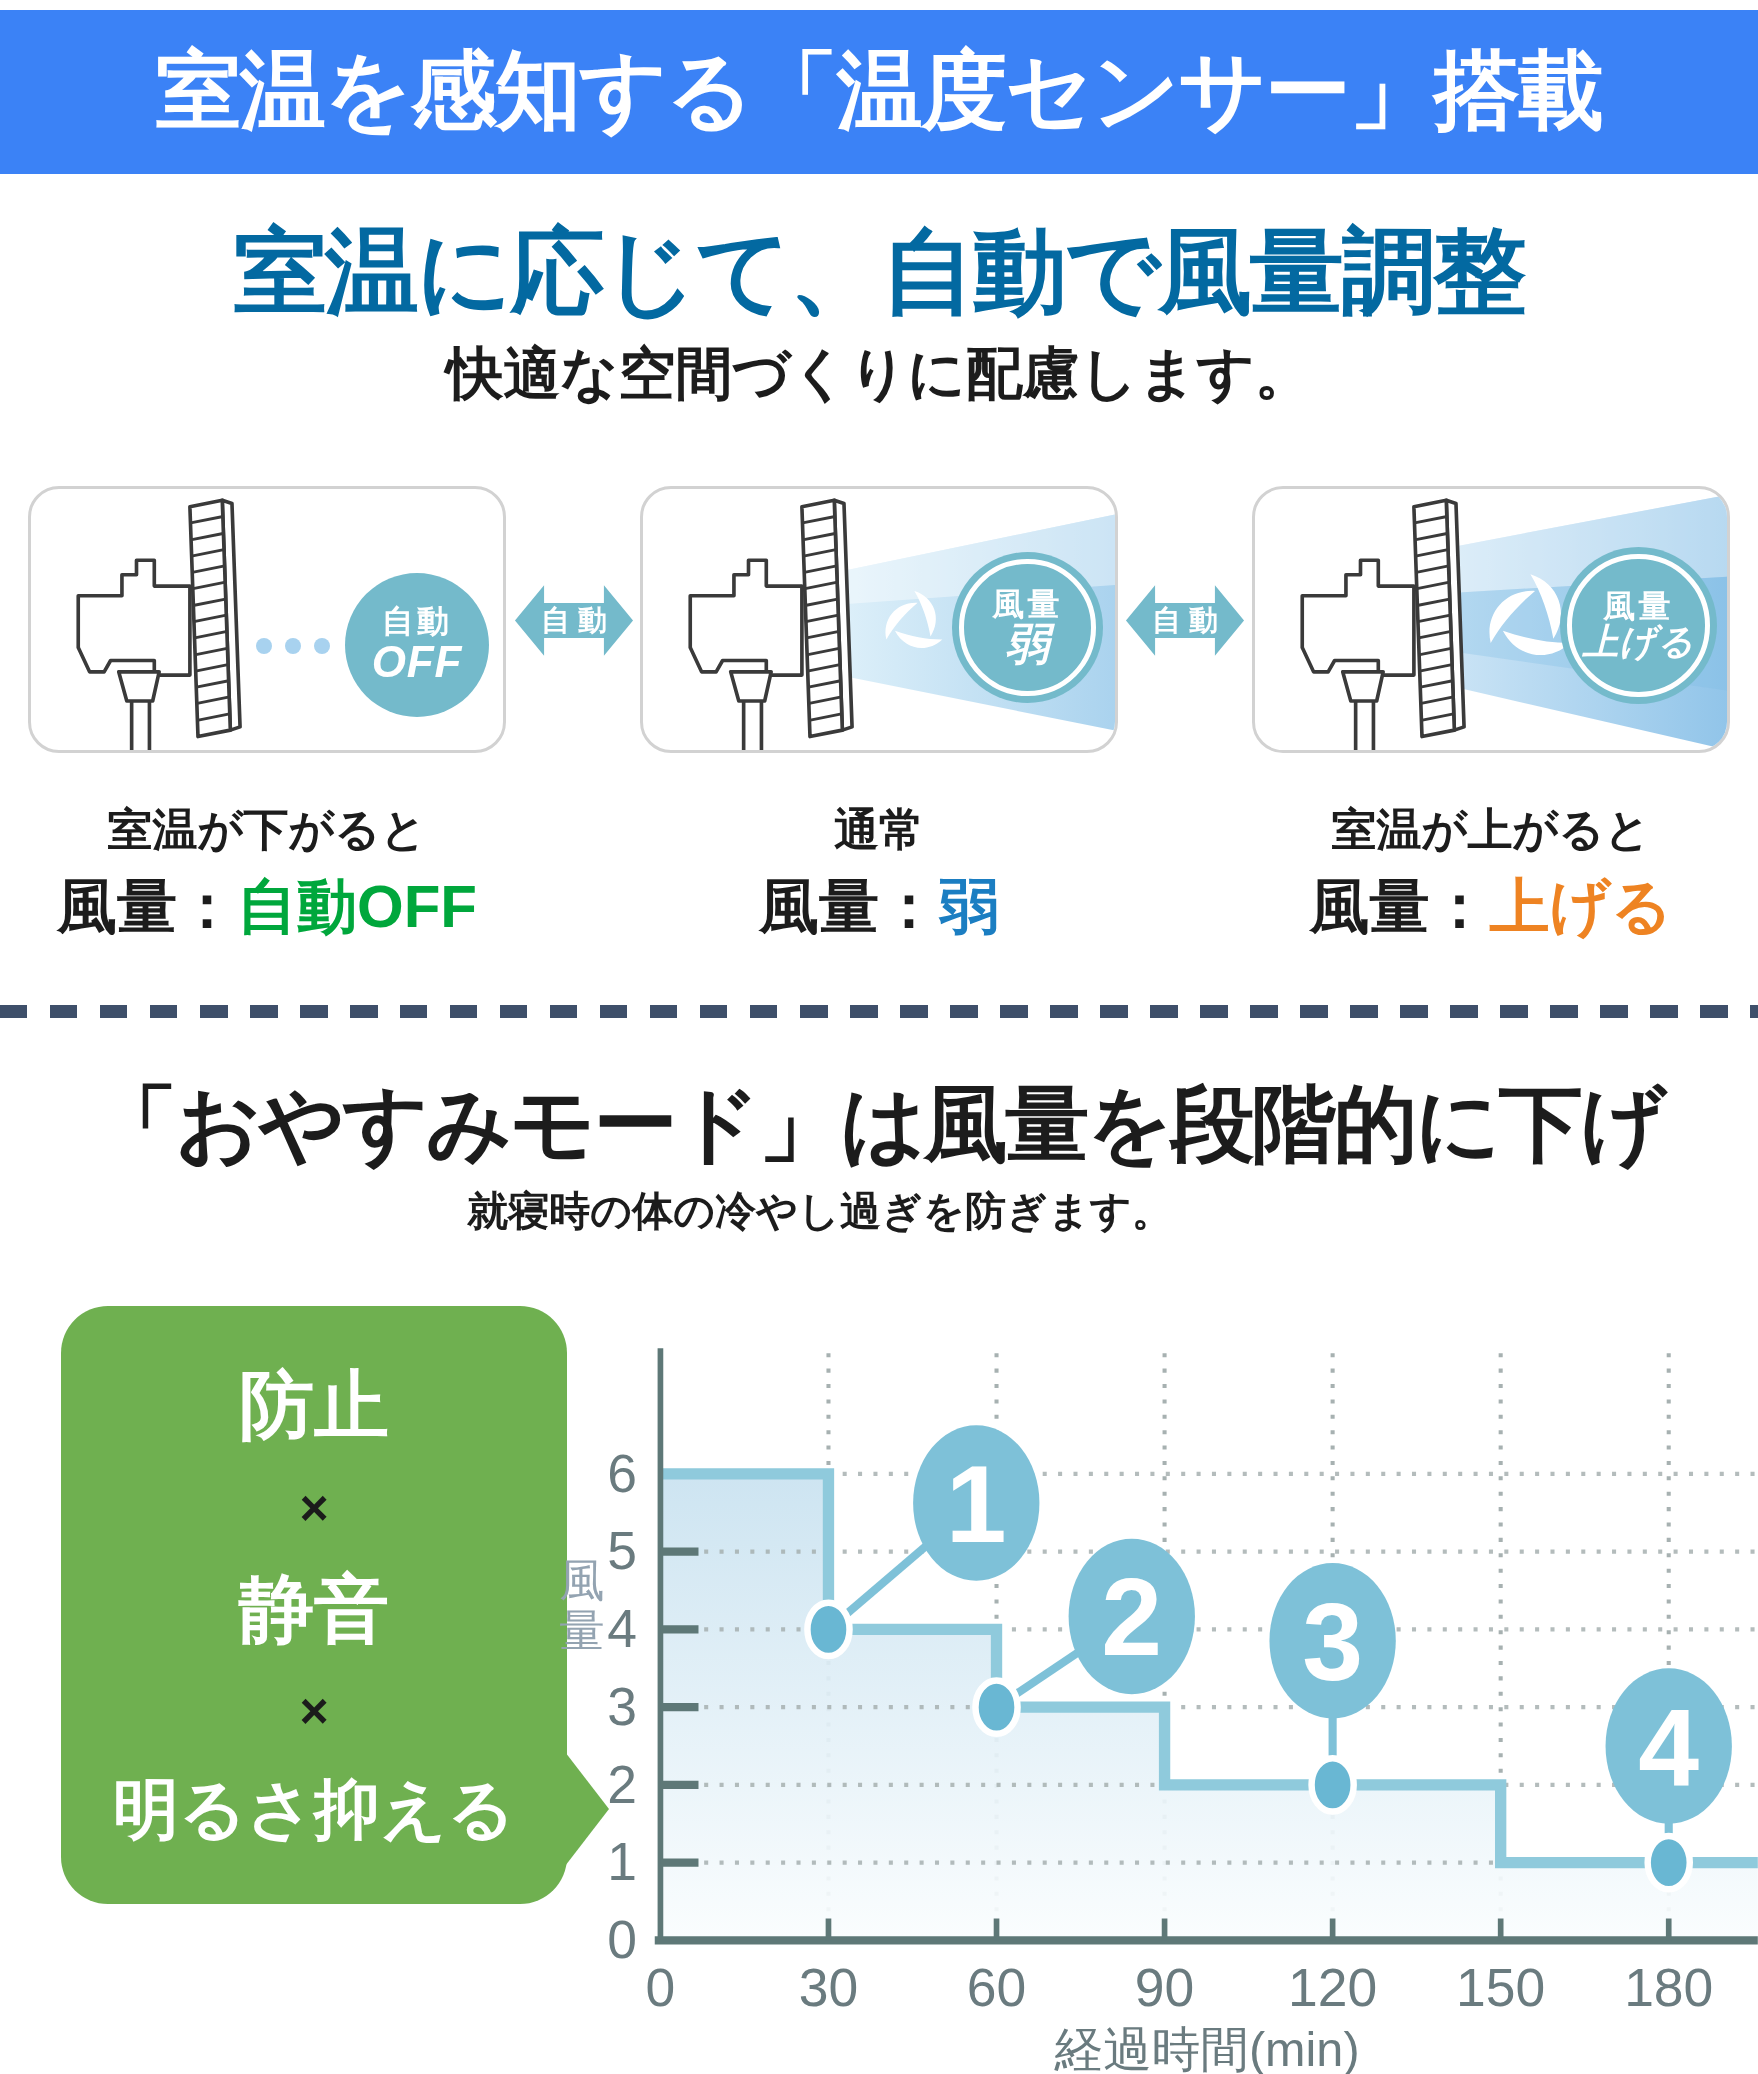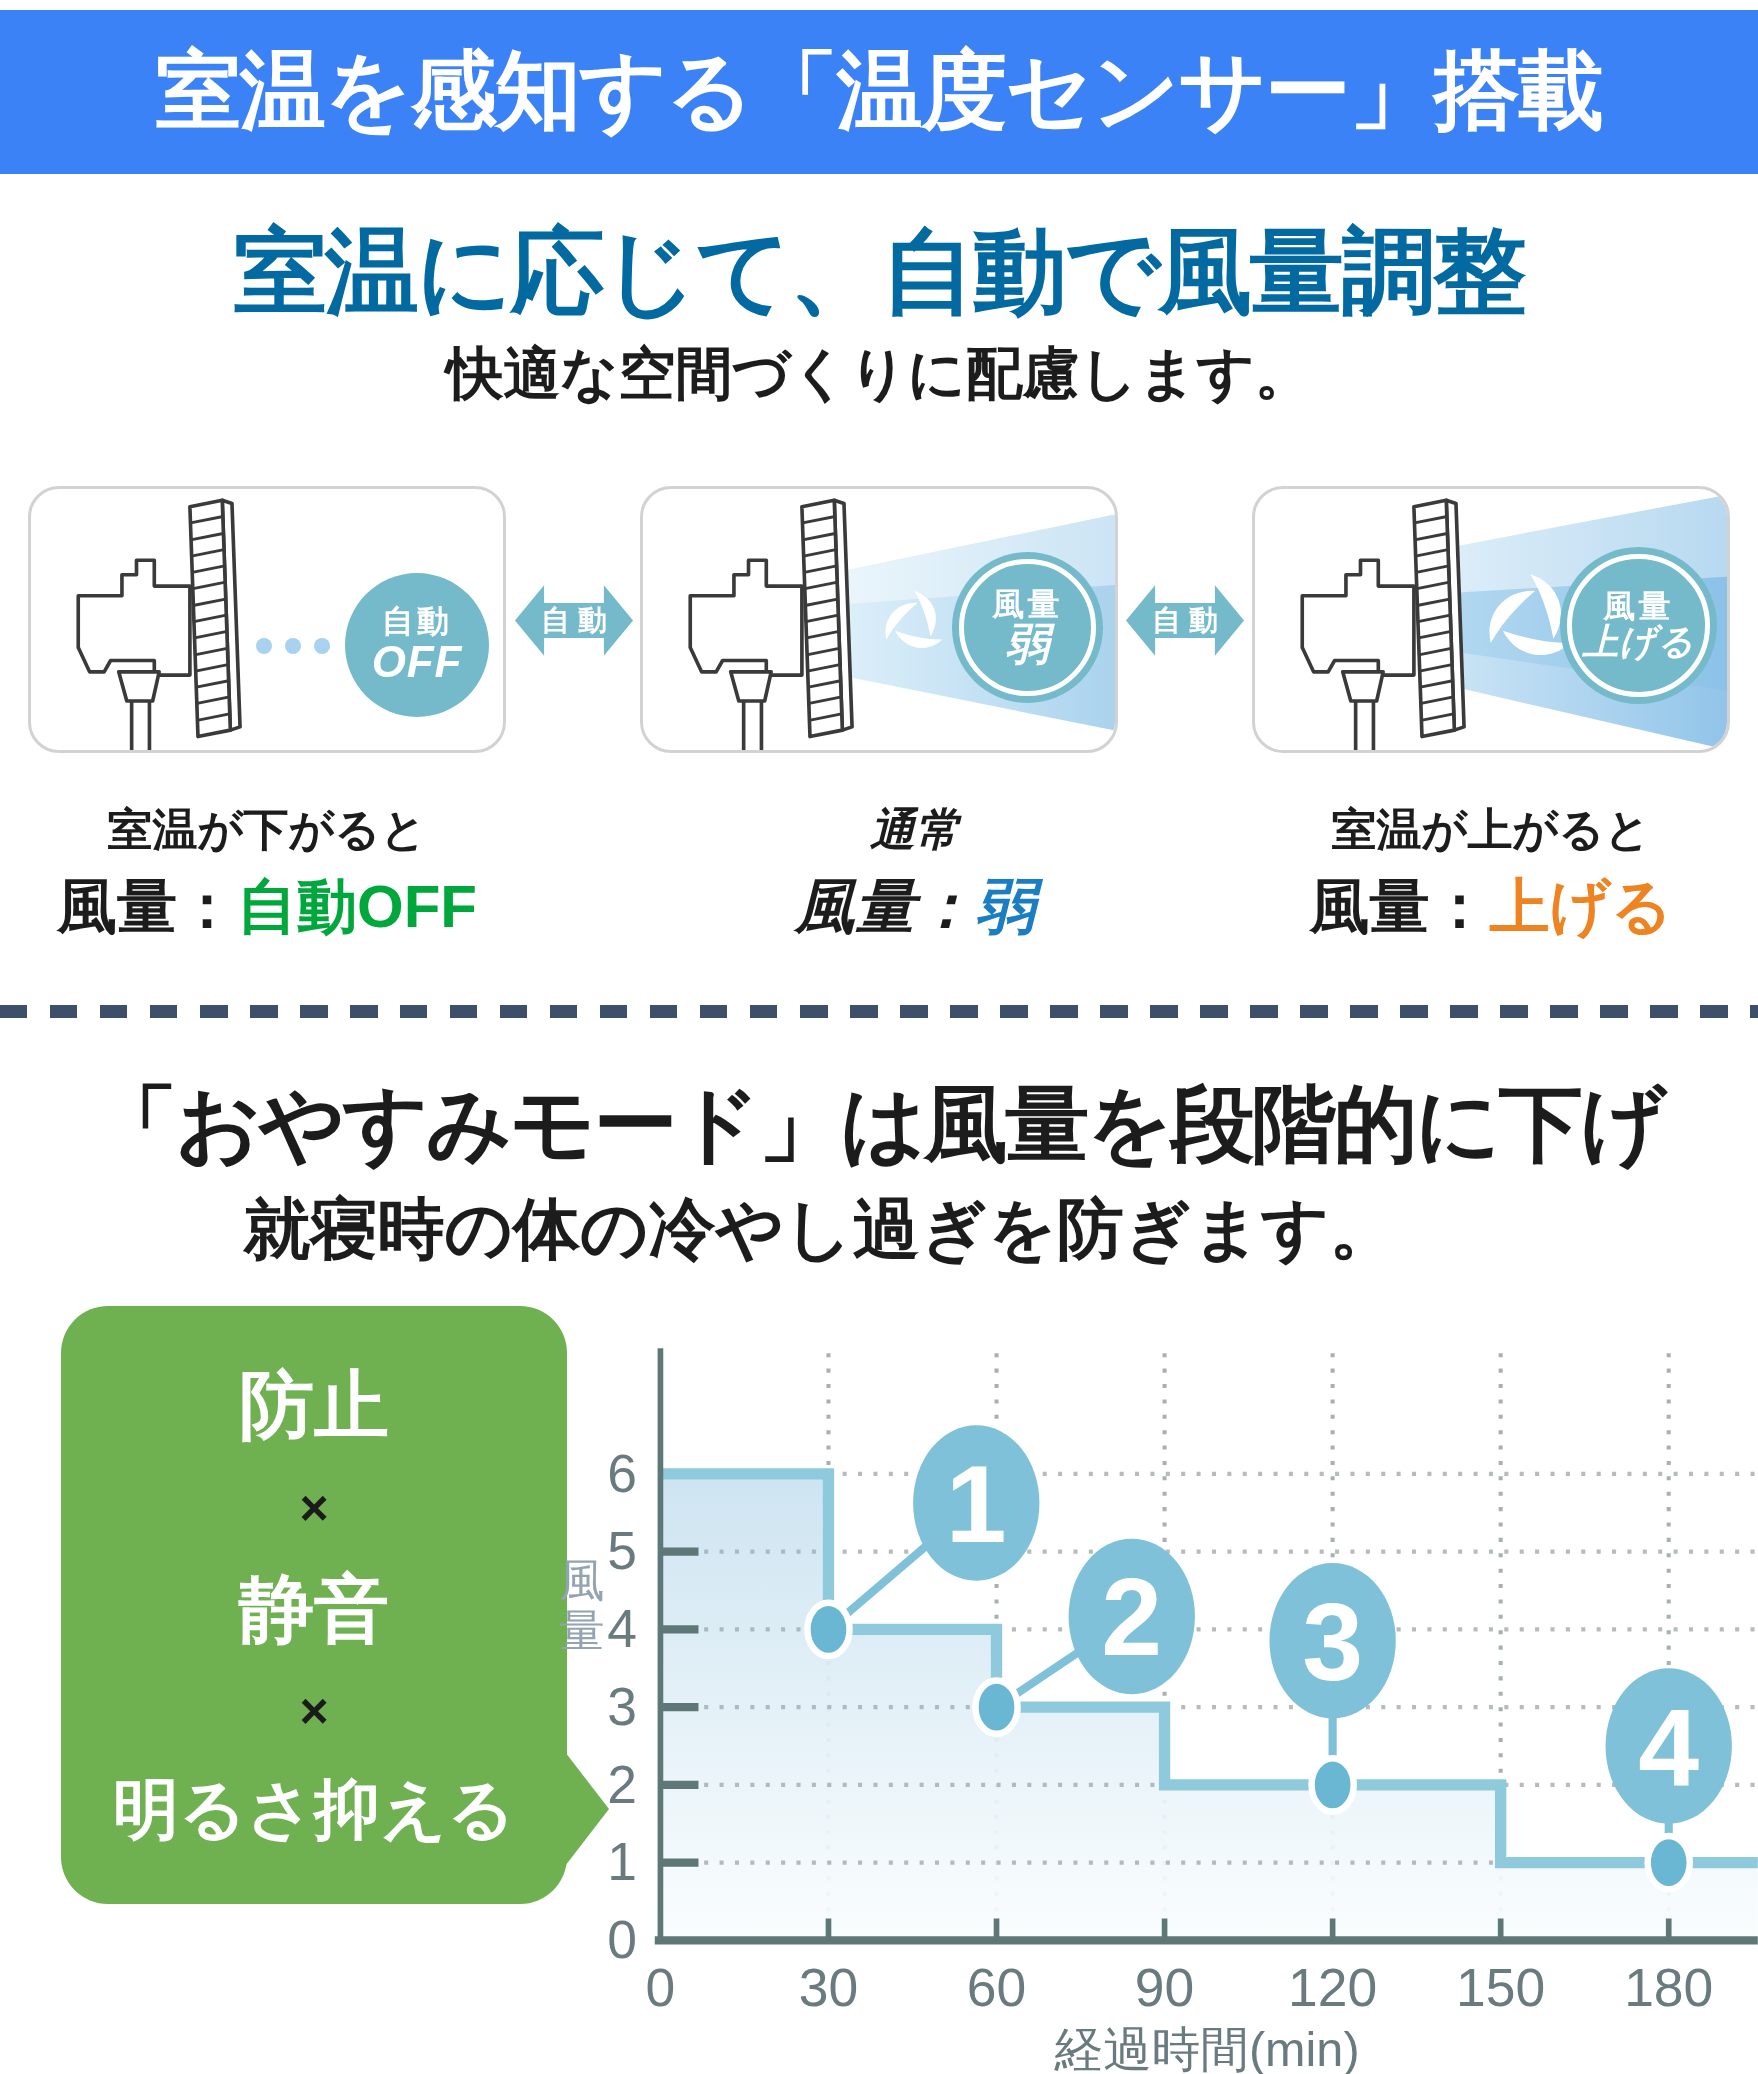--- a/index.html
+++ b/index.html
@@ -52,37 +52,37 @@
   .dots span{width:16px;height:16px;border-radius:50%;background:#A8D2EF;display:block;}
   
   .auto-arrow{top:574px;width:122px;height:93px;}
   .a1{left:513px;} .a2{left:1124px;}
   .auto-arrow .txt{
     position:absolute;left:0;top:0;width:122px;height:93px;display:flex;align-items:center;justify-content:center;
     color:#fff;font-size:29px;font-weight:900;letter-spacing:8px;padding-left:8px;box-sizing:border-box;
   }
   
   .caption{top:800px;width:478px;text-align:center;color:#1c1c1c;}
-  .c1{left:28px;} .c2{left:676px;font-style:italic;} .c3{left:1252px;}
+  .c1{left:28px;} .c2{left:640px;} .c3{left:1252px;}
   .caption .line1{font-size:45px;font-weight:800;}
   .caption .line2{font-size:60px;font-weight:900;margin-top:6.5px;}
   .val-green{color:#00A73C;} .val-blue{color:#1B7EC2;} .val-orange{color:#EE8322;}
   
   .divider{
     left:0;top:1005px;width:1758px;height:13px;
     background:repeating-linear-gradient(90deg,#3E4F6A 0 27.5px,transparent 27.5px 50px);
   }
   
   .h2{
     left:0;top:1068px;width:1758px;text-align:center;
     font-size:84px;font-weight:700;color:#1c1c1c;letter-spacing:-2.4px;white-space:nowrap;
   }
   .sub2{
     left:0;top:1184px;width:1640px;text-align:center;
-    font-size:67px;font-weight:900;color:#1c1c1c;
+    font-size:41px;font-weight:900;color:#1c1c1c;
   }
   
   .bubble{
     left:61px;top:1306px;width:506px;height:598px;background:#6FB050;border-radius:47px;
     display:flex;flex-direction:column;align-items:center;justify-content:space-evenly;
     padding:23px 0;box-sizing:border-box;text-align:center;
   }
   .bubble::after{
     content:"";position:absolute;right:-42px;top:442px;width:0;height:0;
     border-left:47px solid #6FB050;border-top:61px solid transparent;border-bottom:61px solid transparent;

